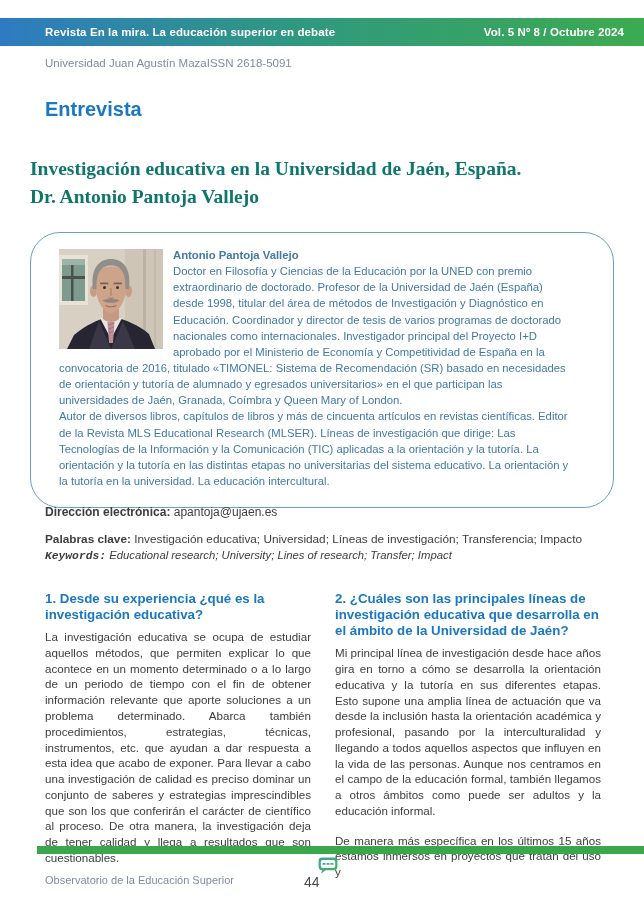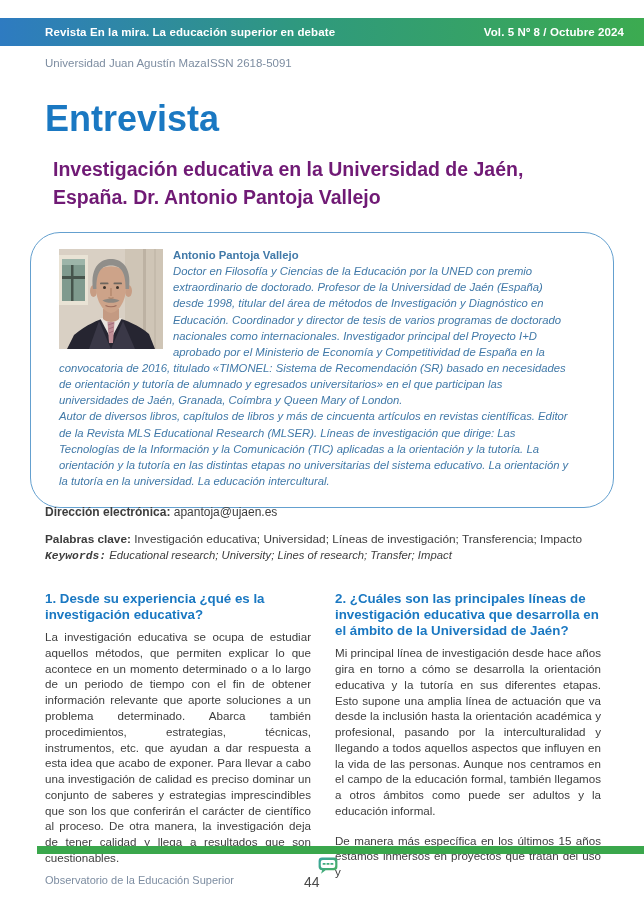--- a/index.html
+++ b/index.html
@@ -18,39 +18,39 @@
     background:linear-gradient(90deg,#2e7bc1 0%,#2f997e 45%,#3dac4d 100%);
     color:#ffffff; font-weight:bold; font-size:11.5px; letter-spacing:0.1px;
   }
   .subheader {
     position:absolute; top:49px; left:45px; right:44px;
     display:flex; 
     color:#7d8da1; font-size:11.5px;
   }
   .section-label {
     position:absolute; top:90px; left:45px;
-    font-size:36px; font-weight:bold; color:#1a78c2;
+    font-size:20px; font-weight:bold; color:#1a78c2;
   }
   .article-title {
-    position:absolute; top:147px; left:53px; width:520px;
-    font-size:19.5px; font-weight:bold; color:#701a75; line-height:1.45;
+    position:absolute; top:147px; left:30px; width:520px;
+    font-size:19.5px; font-weight:bold; color:#0f766e; line-height:1.45;font-family:Liberation Serif, serif;
   }
   
   .bio-box {
     position:absolute; top:224px; left:30px; width:584px; min-height:253px;
     box-sizing:border-box; border:1.6px solid #64a0cf; border-radius:30px;
     padding:14px 44px 18px 28px;
     font-size:11.3px; line-height:1.43; color:#4179a8; text-align:left;
   }
   .bio-photo {
     float:left; width:104px; height:100px; margin:2px 10px 4px 0;
     overflow:hidden; background:#d9d0c4;
   }
   .bio-name { font-weight:bold; }
-  .bio-par { margin:0;font-style:italic; }
+  .bio-par { margin:0; }
   
   .contact-line { position:absolute; top:497px; left:45px; font-size:12px; color:#3d3d3d;text-align:center; }
   .contact-label { font-weight:bold; }
   .email-link { color:#3d3d3d; text-decoration:none; }
   .palabras-line { position:absolute; top:524px; left:45px; font-size:11.8px; color:#3d3d3d; }
   .palabras-label { font-weight:bold; }
   .keywords-line { position:absolute; top:541px; left:45px; font-size:11.3px; color:#3d3d3d; font-style:italic; }
   .keywords-label { font-weight:bold;font-family:Liberation Mono, monospace; }
   
   .columns { position:absolute; top:583px; left:45px; width:556px; display:flex; gap:24px; }

